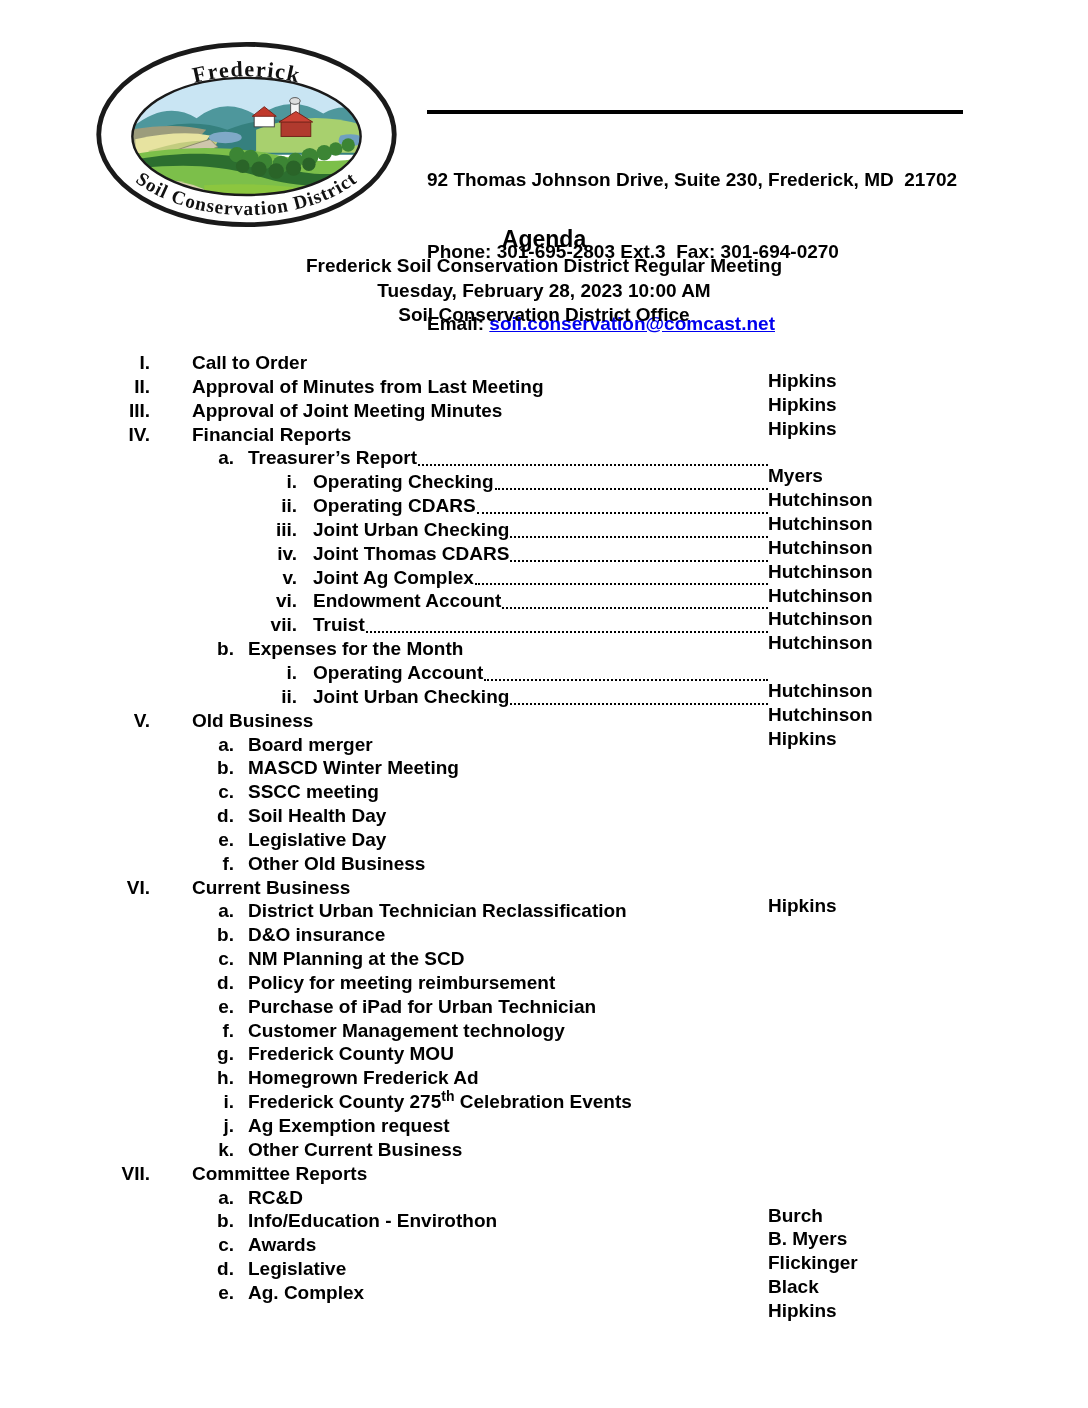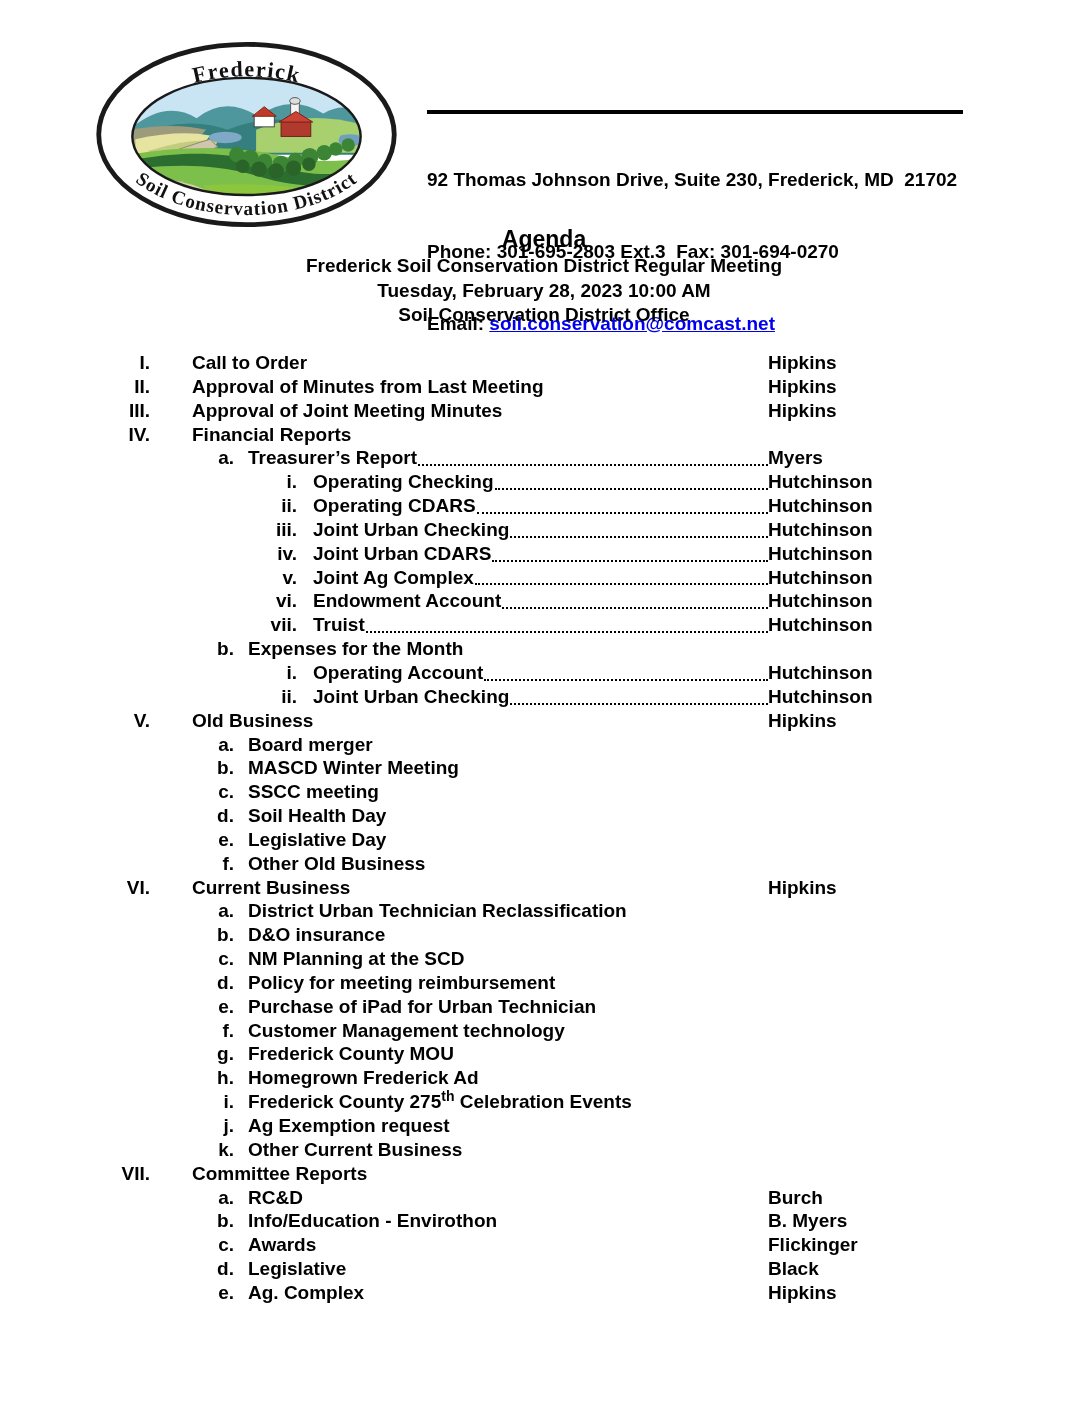--- a/index.html
+++ b/index.html
@@ -43,21 +43,21 @@
   .t1{margin-left:42px;}
   .t2{margin-left:14px;}
   .t3{margin-left:16px;text-align:right;}
   .itext sup{font-size:14px;line-height:0;vertical-align:super;}
   .leader{
     flex:1 1 auto;min-width:6px;height:0;
     align-self:flex-end;
     border-bottom:2.6px dotted #000;
     margin:0 0 4px 1px;
   }
-  .pname{position:absolute;left:768px;top:0;white-space:pre;}
+  .pname{position:absolute;left:768px;top:18px;white-space:pre;}
 </style>
 </head>
 <body>
 
 <div class="page">
 
   <div class="logo-wrap">
     <svg viewBox="0 0 320 195" width="307" height="190">
       <defs>
         <clipPath id="sceneClip">
@@ -182,21 +182,21 @@
         <span class="pname">Hutchinson</span>
       </div>
       <div class="row">
         <span class="marker m3">iii.</span>
         <span class="itext t3">Joint Urban Checking</span>
         <span class="leader"></span>
         <span class="pname">Hutchinson</span>
       </div>
       <div class="row">
         <span class="marker m3">iv.</span>
-        <span class="itext t3">Joint Urban CDARS</span>
+        <span class="itext t3">Joint Thomas CDARS</span>
         <span class="leader"></span>
         <span class="pname">Hutchinson</span>
       </div>
       <div class="row">
         <span class="marker m3">v.</span>
         <span class="itext t3">Joint Ag Complex</span>
         <span class="leader"></span>
         <span class="pname">Hutchinson</span>
       </div>
       <div class="row">

